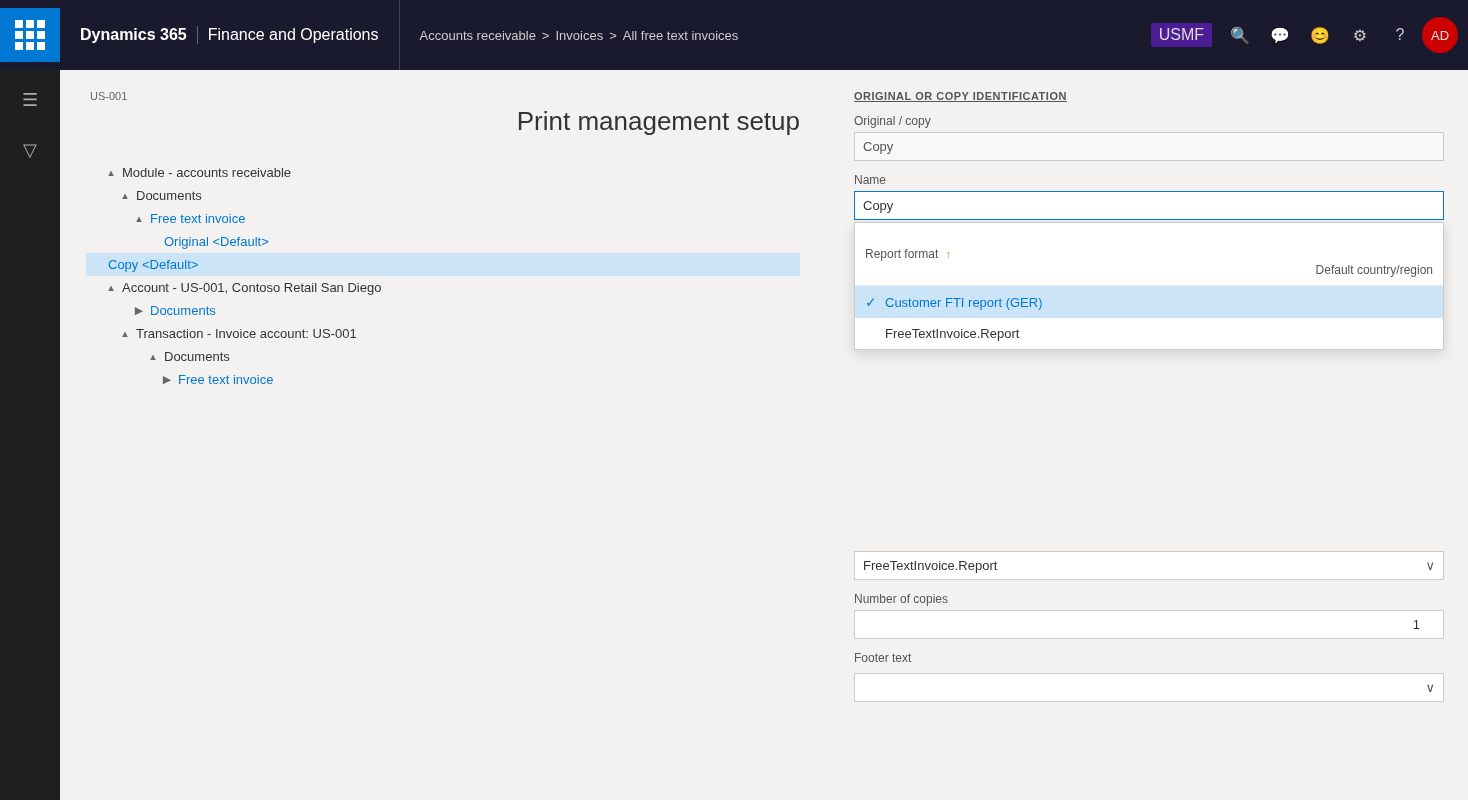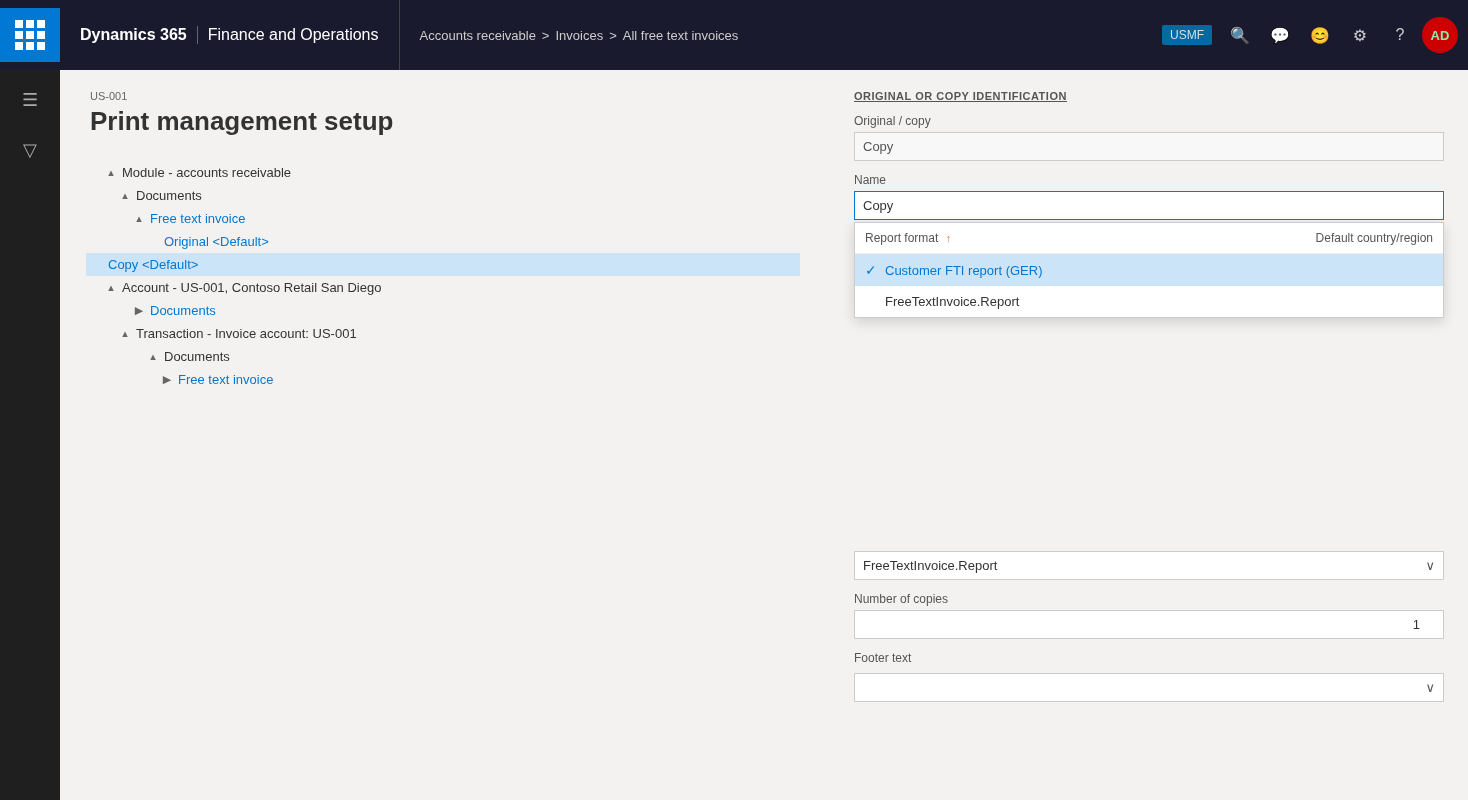--- a/index.html
+++ b/index.html
@@ -64,43 +64,43 @@
       gap: 6px;
     }
     .nav-breadcrumb a { color: #ccc; text-decoration: none; }
     .nav-right {
       display: flex;
       align-items: center;
       gap: 4px;
       padding-right: 10px;
     }
     .nav-env {
-      background: #0369a1;
+      background: #4c1d95;
       color: #ddd;
       padding: 3px 8px;
       border-radius: 2px;
-      font-size: 12px;
+      font-size: 16px;
       margin-right: 6px;
     }
     .nav-icon-btn {
       width: 36px; height: 36px;
       display: flex; align-items: center; justify-content: center;
       color: #ccc;
       cursor: pointer;
       border-radius: 2px;
       font-size: 16px;
     }
     .nav-avatar {
       width: 36px; height: 36px;
       background: #c00;
       border-radius: 50%;
       display: flex; align-items: center; justify-content: center;
-      color: #86efac;
-      font-size: 13px;
-      font-weight: 700;
+      color: #e5e5e5;
+      font-size: 13px;
+      font-weight: 400;
       cursor: pointer;
     }
 
     
     .layout {
       display: flex;
       height: calc(800px - 54px);
     }
     .sidebar-left {
       width: 60px;
@@ -136,23 +136,24 @@
       overflow-y: auto;
       flex-shrink: 0;
     }
     .page-subtitle {
       font-size: 11px;
       color: #666;
       margin-bottom: 4px;
     }
     .page-title {
       font-size: 26px;
-      font-weight: 700;
+      font-weight: 400;
       color: #333;
       margin-bottom: 24px;
+      text-align: right;
     }
 
     
     .tree-item {
       display: flex;
       align-items: center;
       padding: 4px 0;
       cursor: pointer;
       color: #0078d4;
       font-size: 13px;
@@ -246,21 +247,21 @@
     }
     .dropdown-list-header {
       display: flex;
       align-items: center;
       padding: 8px 10px;
       border-bottom: 1px solid #eee;
       gap: 11px;
     }
     .dropdown-list-header .col-report { flex: 1; font-size: 12px; color: #555; }
     .dropdown-list-header .sort-icon { color: #c8782a; font-size: 11px; margin-left: 4px; }
-    .dropdown-list-header .col-country { font-size: 12px; color: #555; }
+    .dropdown-list-header .col-country { font-size: 12px; color: #555; margin-top: 32px; }
 
     .dropdown-list-item {
       display: flex;
       align-items: center;
       padding: 8px 10px;
       cursor: pointer;
       font-size: 13px;
     }
     .dropdown-list-item.selected { background: #cce4f7; }
     .dropdown-list-item .check-icon {

